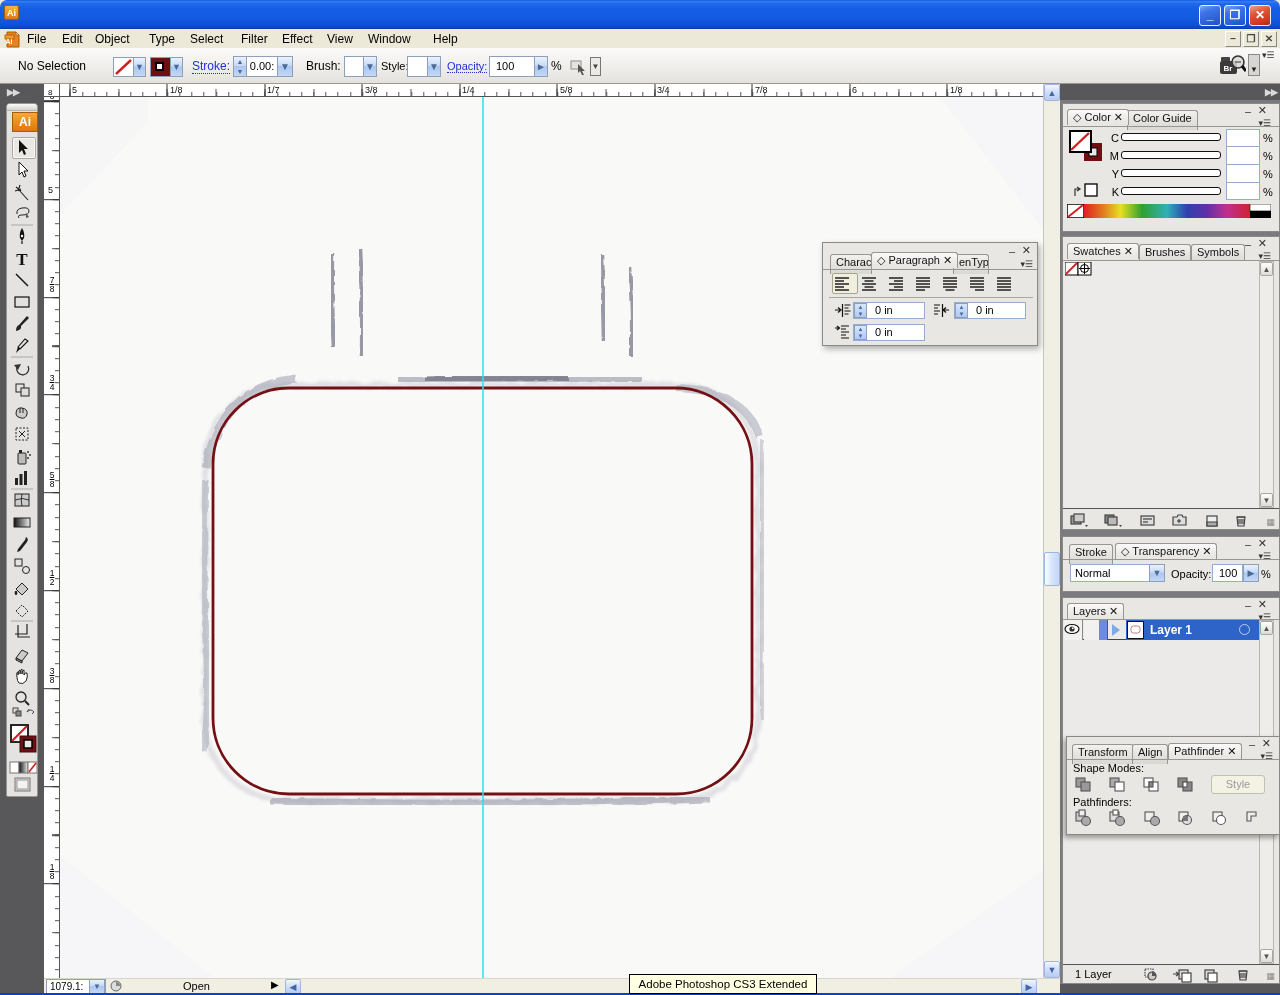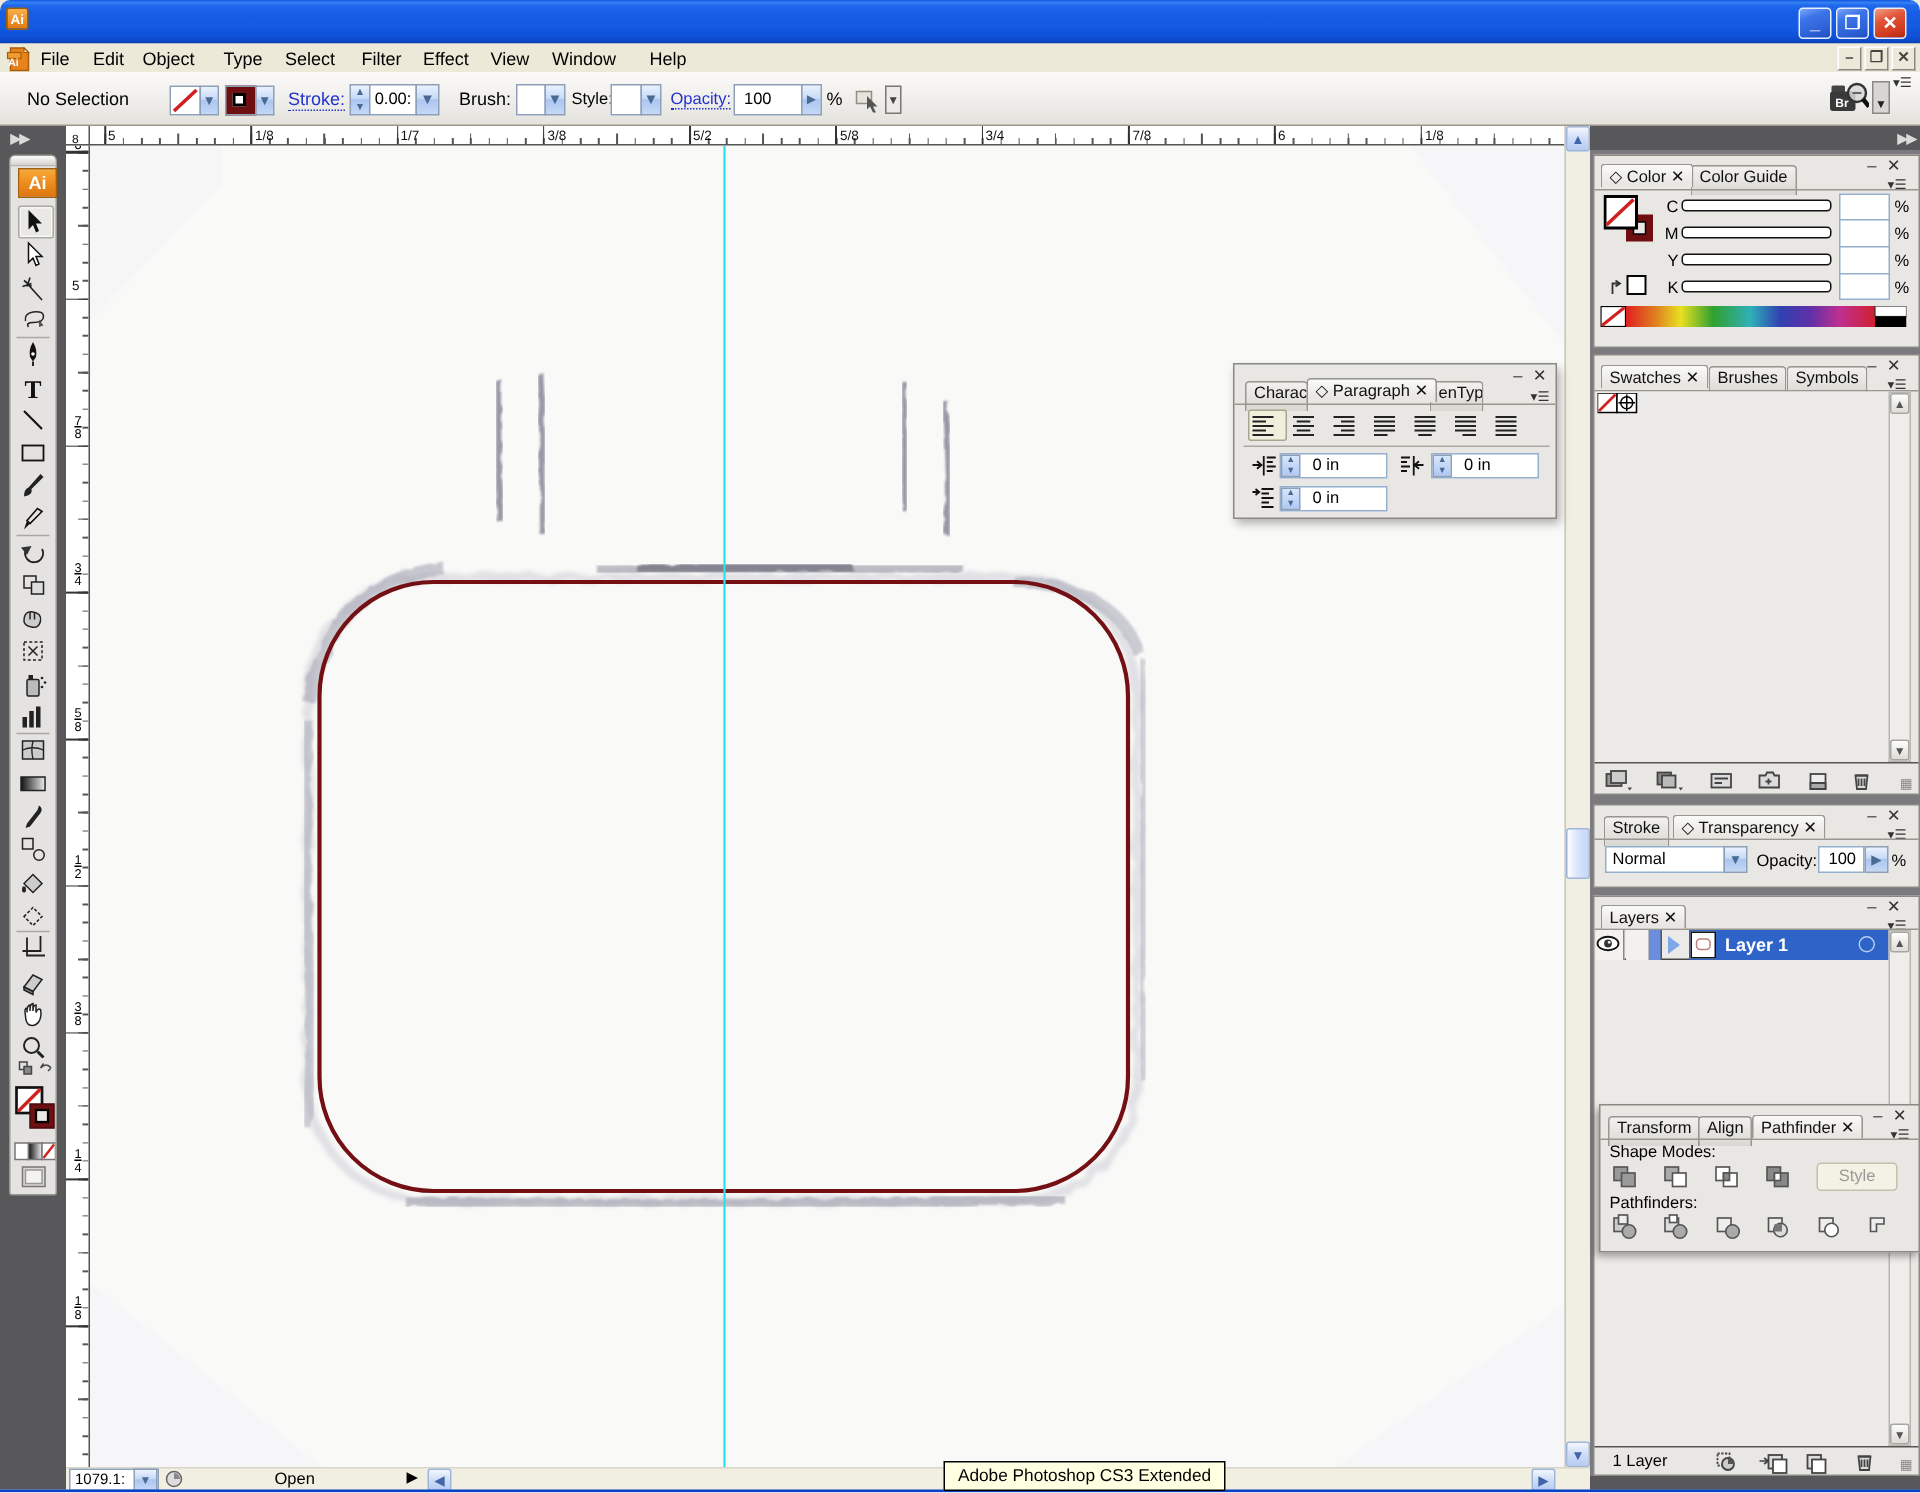--- a/index.html
+++ b/index.html
@@ -310,21 +310,21 @@
   </div>
 
   <div id="hruler" class="ruler abs" style="left:44px;top:84px;width:999px;height:13px;border-bottom:1px solid #555;overflow:hidden;">
     <div class="abs" style="left:0;bottom:0;width:999px;height:4px;background:repeating-linear-gradient(90deg,#555 0 1px,transparent 1px 12.1875px);background-position:1.3px 0;"></div>
     <div class="abs" style="left:0;bottom:0;width:999px;height:7px;background:repeating-linear-gradient(90deg,#555 0 1px,transparent 1px 48.75px);background-position:25.5px 0;"></div>
     <div class="abs" style="left:0;bottom:0;width:999px;height:13px;background:repeating-linear-gradient(90deg,#333 0 1px,transparent 1px 97.5px);background-position:25.5px 0;"></div>
     <span class="rlabel" style="left:28px;top:1px;">5</span>
     <span class="rlabel" style="left:126px;top:1px;">1/8</span>
     <span class="rlabel" style="left:223px;top:1px;">1/7</span>
     <span class="rlabel" style="left:321px;top:1px;">3/8</span>
-    <span class="rlabel" style="left:418px;top:1px;">5/2</span>
+    <span class="rlabel" style="left:418px;top:1px;">1/4</span>
     <span class="rlabel" style="left:516px;top:1px;">5/8</span>
     <span class="rlabel" style="left:613px;top:1px;">3/4</span>
     <span class="rlabel" style="left:711px;top:1px;">7/8</span>
     <span class="rlabel" style="left:808px;top:1px;">6</span>
     <span class="rlabel" style="left:906px;top:1px;">1/8</span>
   </div>
   <div id="vruler" class="ruler abs" style="left:44px;top:97px;width:16px;height:881px;border-right:1px solid #555;overflow:hidden;">
     <div class="abs" style="right:0;top:0;width:4px;height:881px;background:repeating-linear-gradient(180deg,#555 0 1px,transparent 1px 12.225px);background-position:0 4.2px;"></div>
     <div class="abs" style="right:0;top:0;width:7px;height:881px;background:repeating-linear-gradient(180deg,#555 0 1px,transparent 1px 48.9px);background-position:0 4.2px;"></div>
     <div class="abs" style="right:0;top:0;width:16px;height:881px;background:repeating-linear-gradient(180deg,#333 0 1px,transparent 1px 97.8px);background-position:0 4.2px;"></div>

